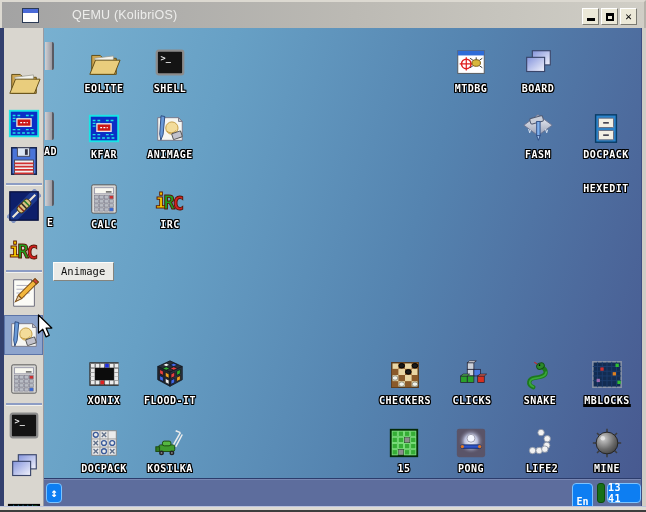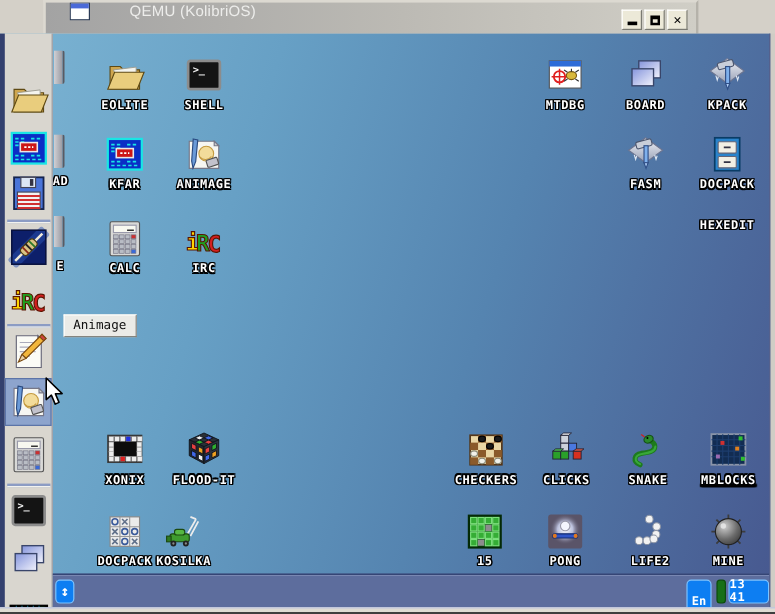--- a/index.html
+++ b/index.html
@@ -1,23 +1,23 @@
 <!DOCTYPE html>
 <html><head>
 <meta charset="utf-8">
 <style>
   html,body{margin:0;padding:0;background:#777;}
   #win{position:relative;width:646px;height:512px;overflow:hidden;background:#d4d0c8;
        font-family:"DejaVu Sans Mono",monospace;}
 
   
-  #titlebar{position:absolute;left:0;top:0;width:546px;height:28px;box-sizing:border-box;
+  #titlebar{position:absolute;left:0;top:0;width:646px;height:28px;box-sizing:border-box;
     background:linear-gradient(90deg,#a3a3a3,#bcbab4 55%,#d0cec6);
     border-top:2px solid #dcd9d1;border-left:2px solid #dcd9d1;border-right:2px solid #b5b2aa;
-    display:flex;margin-left:36px;}
+    display:flex;align-items:center;}
   #win-icon{margin-left:20px;width:17px;height:15px;flex:0 0 auto;}
   #title-text{margin-left:33px;font-family:"Liberation Sans",sans-serif;font-size:12.5px;
     color:#ededeb;letter-spacing:.2px;}
   #win-controls{position:absolute;right:7px;top:6px;display:flex;gap:2px;}
   .wbtn{width:17px;height:17px;background:#ece9d8;border:1px solid;box-sizing:border-box;
     border-color:#ffffff #7a7a72 #7a7a72 #ffffff;display:flex;align-items:center;justify-content:center;
     color:#000;font:bold 11px "DejaVu Sans Mono",monospace;}
   .wbtn .maxbox{width:8px;height:8px;border:2px solid #000;border-top-width:3px;box-sizing:border-box;}
   .wbtn .minbar{width:8px;height:3px;background:#000;margin-top:6px;}
 
@@ -135,38 +135,20 @@
           <svg viewBox="0 0 36 36">
             <linearGradient id="u3g" x1="0" y1="0" x2="1" y2="1">
               <stop offset="0" stop-color="#8494dc"></stop>
               <stop offset="1" stop-color="#f2f3fc"></stop>
             </linearGradient>
             <rect x="12" y="5" width="19" height="15" fill="url(#u3g)" stroke="#39456a" stroke-width="1.2"></rect>
             <rect x="6" y="12" width="19" height="15" fill="url(#u3g)" stroke="#39456a" stroke-width="1.2"></rect>
           </svg>
         </div>
         <div class="dlabel">BOARD</div>
-      </div>
-      <div class="dicon" style="left: 571px; top: 44px;">
-        <div class="dimg">
-          <svg viewBox="0 0 36 36">
-            <linearGradient id="u4h" x1="0" y1="0" x2="0" y2="1">
-              <stop offset="0" stop-color="#f2f4fa"></stop>
-              <stop offset="1" stop-color="#979fb4"></stop>
-            </linearGradient>
-            <path d="M18 3l15 11-15 11L3 14z" fill="url(#u4h)" stroke="#6b7490"></path>
-            <path d="M8 18l1.2 4 1-3.2M26 18l1.2 4 1-3.2" stroke="#dde6f2" stroke-width="1" fill="none"></path>
-            <g transform="rotate(-15 18 10)">
-              <rect x="10" y="5" width="14" height="6" rx="1.5" fill="#c9ced9" stroke="#4c566e"></rect>
-            </g>
-            <rect x="16.6" y="10" width="3.6" height="15" fill="#7fb0ec" stroke="#2f4e86"></rect>
-            <path d="M16.6 25l1.8 5 1.8-5z" fill="#aecdf4" stroke="#2f4e86"></path>
-          </svg>
-        </div>
-        <div class="dlabel">KPACK</div>
       </div>
       <div class="dicon" style="left: 69px; top: 110px;">
         <div class="dimg">
           <svg viewBox="0 0 36 36">
             <rect x="3" y="4" width="30" height="27" fill="#0a2ec6" stroke="#19e5e5" stroke-width="2"></rect>
             <g stroke="#19e5e5" stroke-width="1.4" stroke-dasharray="3 2">
               <path d="M6 9h9M6 12h9M6 15h9M6 24h9M20 9h10M20 24h10M6 27.5h24"></path>
             </g>
             <rect x="10.5" y="12.5" width="15" height="8" fill="#cc1616" stroke="#e8e8e8" stroke-width="1.4"></rect>
             <path d="M14 16.5h8" stroke="#fff" stroke-width="1.4" stroke-dasharray="2 1.4"></path>
@@ -384,21 +366,21 @@
             <circle cx="26.7" cy="18" r="2.6" fill="none" stroke="#3a5a9a" stroke-width="1.4"></circle>
             <circle cx="18" cy="26.7" r="2.6" fill="none" stroke="#3a5a9a" stroke-width="1.4"></circle>
             <path d="M15.6 6.9l4.8 4.8M20.4 6.9l-4.8 4.8" stroke="#60708a" stroke-width="1.4"></path>
             <path d="M6.9 15.6l4.8 4.8M11.700000000000001 15.6l-4.8 4.8" stroke="#60708a" stroke-width="1.4"></path>
             <path d="M6.9 24.3l4.8 4.8M11.700000000000001 24.3l-4.8 4.8" stroke="#60708a" stroke-width="1.4"></path>
             <path d="M24.3 24.3l4.8 4.8M29.099999999999998 24.3l-4.8 4.8" stroke="#60708a" stroke-width="1.4"></path>
           </svg>
         </div>
         <div class="dlabel">DOCPACK</div>
       </div>
-      <div class="dicon" style="left: 118px; top: 424px;">
+      <div class="dicon" style="left: 135px; top: 424px;">
         <div class="dimg">
           <svg viewBox="0 0 36 36">
             <path d="M21 21L29 7M24 22l7-13M24 5l5 2" stroke="#ececec" stroke-width="1.6" fill="none"></path>
             <rect x="6" y="20" width="17" height="7" rx="2" fill="#3f9c2e" stroke="#1c4a10"></rect>
             <rect x="10" y="16" width="9" height="5" rx="2" fill="#56b842" stroke="#1c4a10"></rect>
             <rect x="3" y="22" width="4" height="5" fill="#2f7a22" stroke="#1c4a10"></rect>
             <circle cx="9" cy="28.5" r="2.6" fill="#222"></circle>
             <circle cx="20" cy="28.5" r="2.6" fill="#222"></circle>
             <circle cx="9" cy="28.5" r="1" fill="#888"></circle>
             <circle cx="20" cy="28.5" r="1" fill="#888"></circle>

